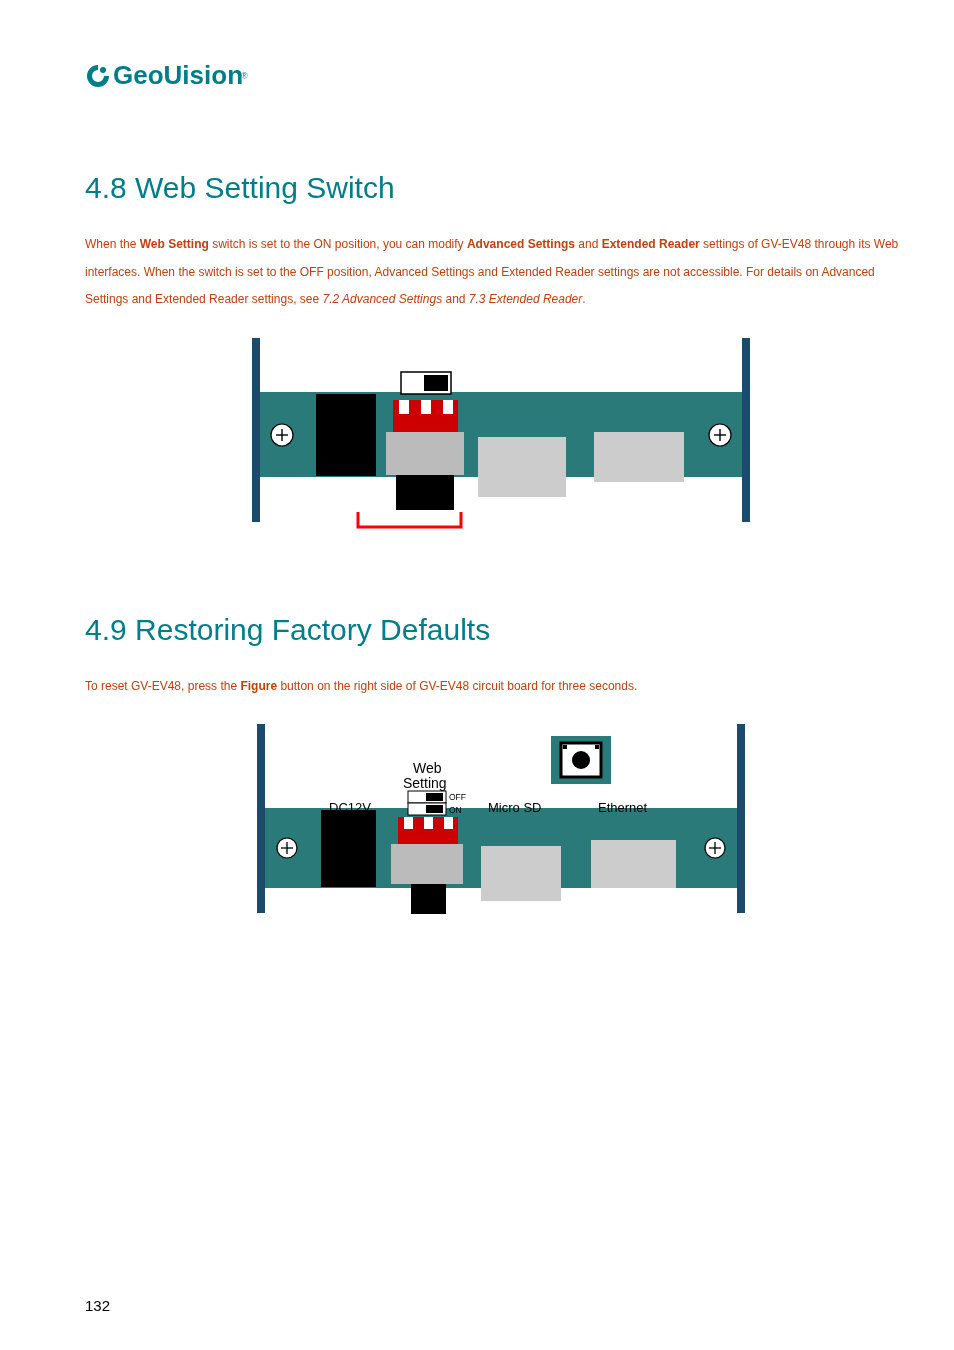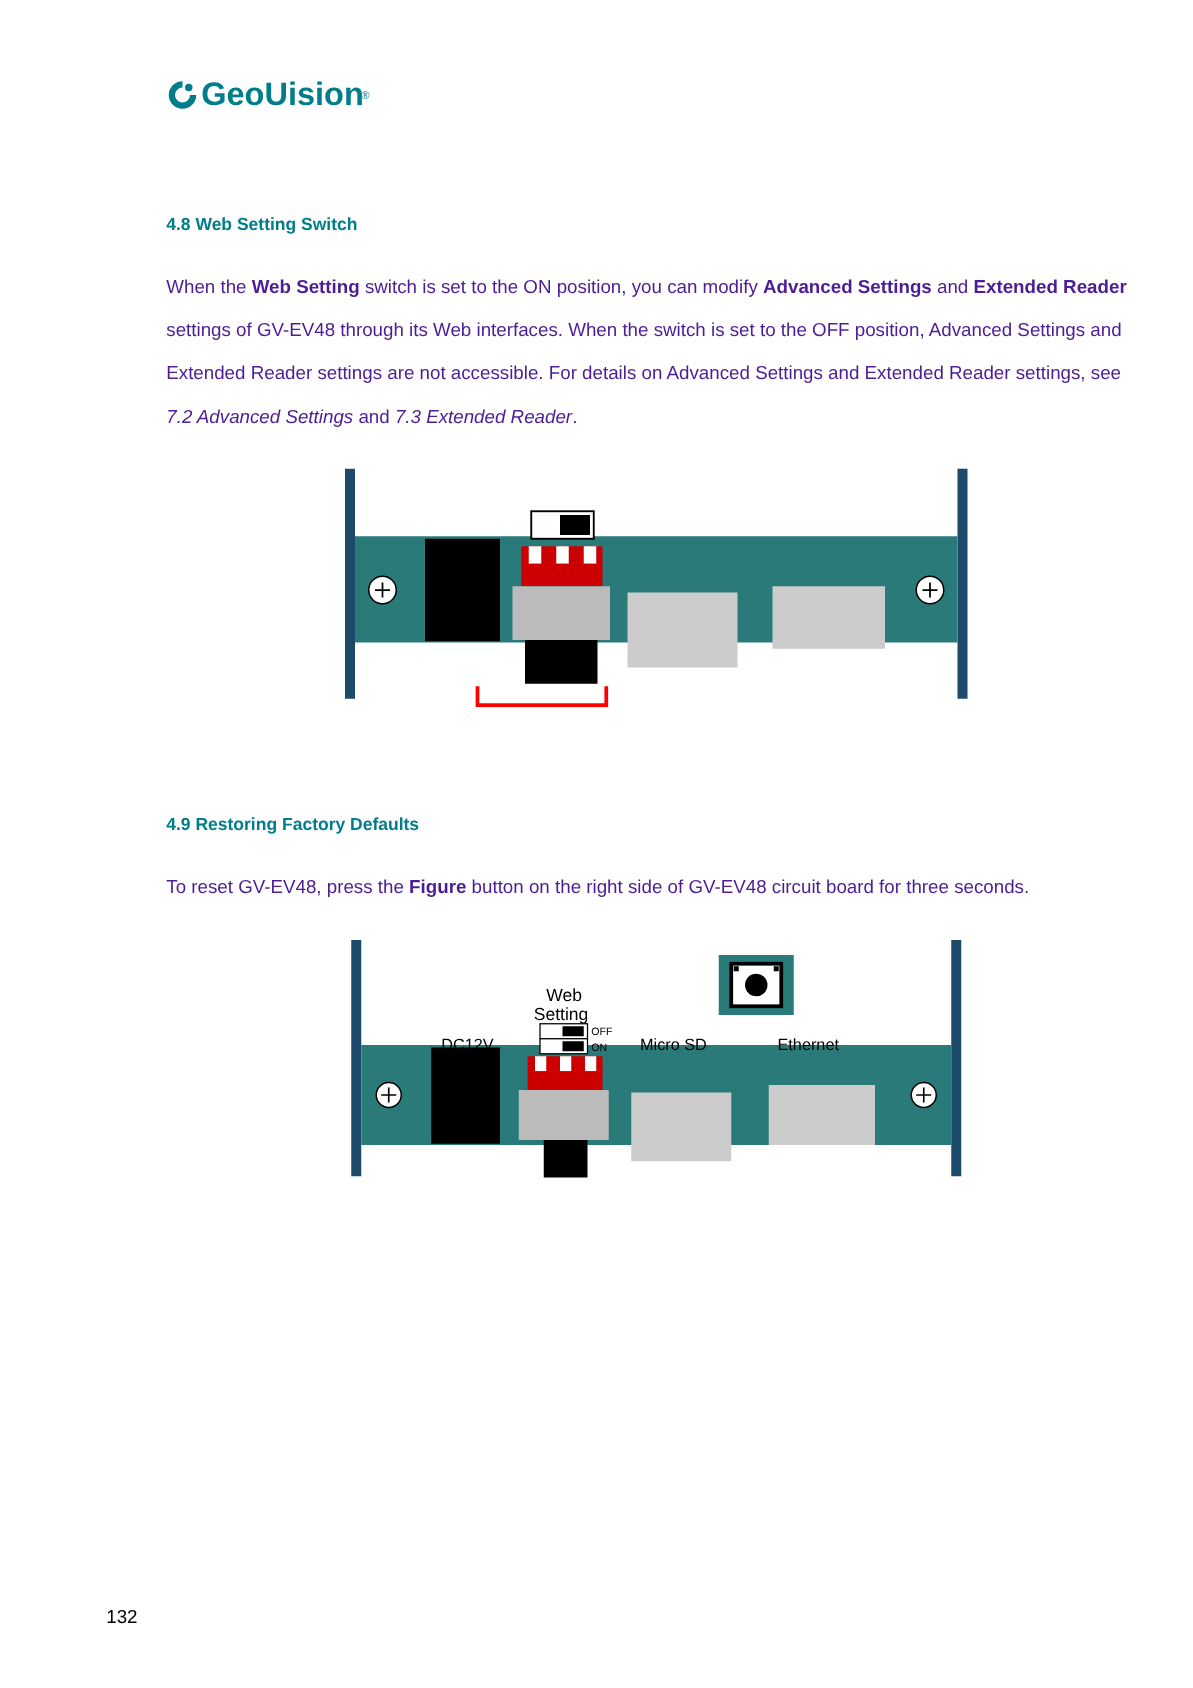--- a/index.html
+++ b/index.html
@@ -7,21 +7,20 @@
     padding: 0;
     font-family: Arial, Helvetica, sans-serif;
     background: #ffffff;
     width: 954px;
     height: 1350px;
     position: relative;
     color: #000;
   }
   .page {
     padding: 60px 38px 0 85px;
-    margin-left: 48px;
   }
   .logo {
     display: flex;
     align-items: center;
     margin-bottom: 80px;
   }
   .logo-icon {
     position: relative;
     width: 26px;
     height: 26px;
@@ -32,49 +31,49 @@
     color: #007d8a;
     margin-left: 2px;
   }
   .logo-tm {
     font-size: 9px;
     color: #007d8a;
     vertical-align: top;
     margin-left: -2px;
   }
   .section-title {
-    font-size: 14px;
-    font-weight: bold;
+    font-size: 30px;
+    font-weight: normal;
     color: #007d8a;
     margin-bottom: 26px;
   }
   .body-text {
-    font-size: 15px;
+    font-size: 12px;
     line-height: 2.3;
-    color: #4c1d95;
+    color: #c2410c;
   }
   .bold {
     font-weight: bold;
   }
   .italic {
     font-style: italic;
   }
   .diagram-wrap {
     text-align: center;
     margin: 18px 0 22px 0;
   }
   .figure-label {
     text-align: center;
     font-size: 15px;
     font-style: italic;
     margin-top: 12px;
   }
   .page-number {
     position: absolute;
-    bottom: 48px;
+    bottom: 36px;
     left: 85px;
     font-size: 15px;
   }
 </style>
 </head>
 <body>
 
 <div class="page">
 
   <div class="logo">

